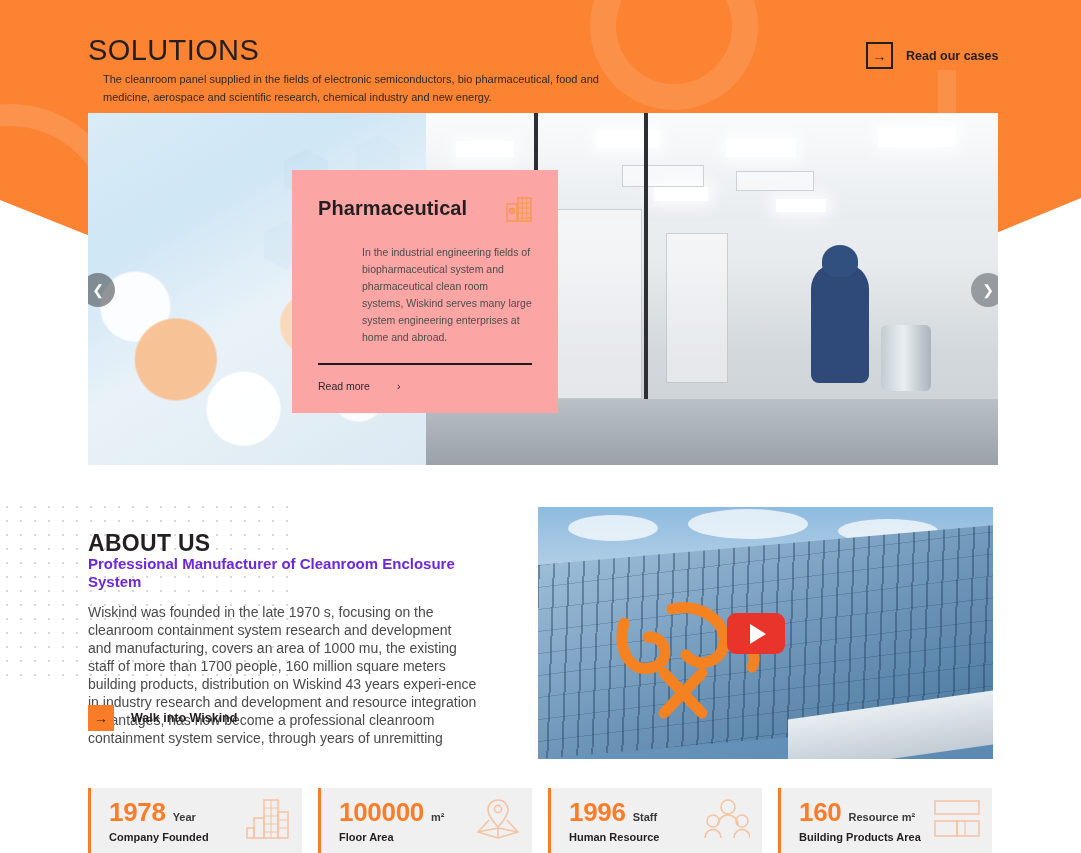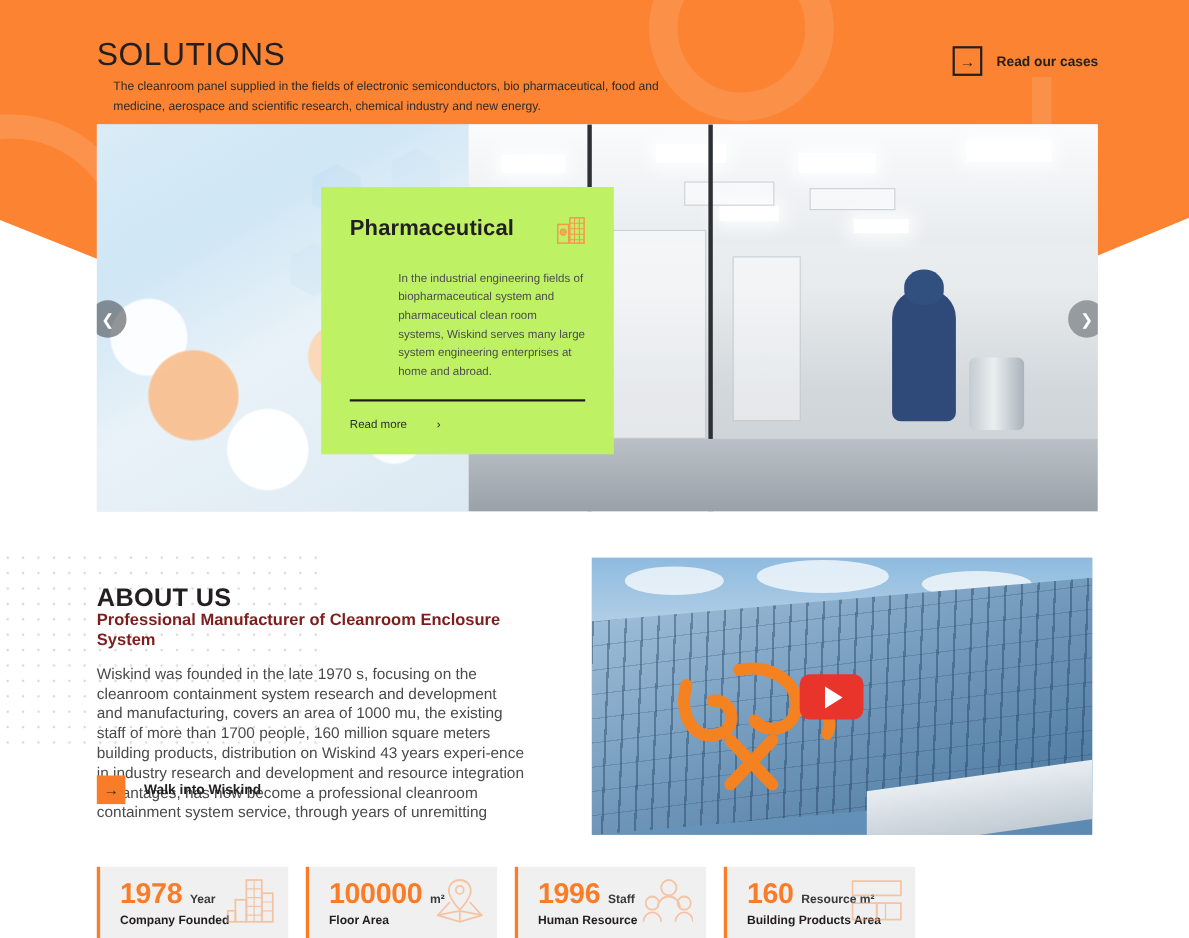--- a/index.html
+++ b/index.html
@@ -93,21 +93,21 @@
   .cr-light{position:absolute;background:#ffffff;box-shadow:0 0 16px 5px rgba(255,255,255,.85);}
   .cr-door{position:absolute;top:0;width:4px;height:352px;background:#2c3034;}
   .cr-panel{position:absolute;background:rgba(255,255,255,.45);border:1px solid rgba(160,170,178,.5);}
   .cr-floor{position:absolute;left:0;top:286px;width:572px;height:66px;background:linear-gradient(180deg,#b9c0c6,#9aa2a9);}
   .cr-person{position:absolute;left:385px;top:150px;width:58px;height:120px;background:#2f4a78;border-radius:26px 26px 8px 8px;}
   .cr-head{position:absolute;left:396px;top:132px;width:36px;height:32px;background:#32507f;border-radius:50% 50% 40% 40%;}
   .cr-tank{position:absolute;left:455px;top:212px;width:50px;height:66px;background:linear-gradient(90deg,#c4ccd2,#e9eef1 45%,#aab3ba);border-radius:6px;}
 
   .card {
     position:absolute; left:204px; top:57px; width:266px; height:243px;
-    background:#bef264; padding:27px 26px 0 26px;
+    background:#fca5a5; padding:27px 26px 0 26px;
   }
   .card-head { display:flex; align-items:flex-start; justify-content:space-between; }
   .card-title { font-size:20px; font-weight:bold; color:#231f20; letter-spacing:.1px; }
   .card-body {
     margin-top:18px; font-size:10.5px; line-height:17px; color:#4d4d4d;margin-left:44px;
   }
   .card-rule {
     position:absolute; left:26px; top:193px; width:214px; height:2px; background:#1b1b1b;
   }
   .read-more {
@@ -131,21 +131,21 @@
     position:absolute; left:0; top:5px; width:300px; height:185px;
     background-image:radial-gradient(#d8d8d8 1.3px, transparent 1.4px);
     background-size:14px 14px;
   }
   .about-title {
     position:absolute; left:88px; top:35px;
     font-size:23px; font-weight:bold; color:#231f20; letter-spacing:.3px;
   }
   .about-sub {
     position:absolute; left:88px; top:60px; width:380px;
-    font-size:15px; font-weight:bold; line-height:18px; color:#7f1d1d;
+    font-size:15px; font-weight:bold; line-height:18px; color:#6d28d9;
   }
   .about-para {
     position:absolute; left:88px; top:108px; width:390px;
     font-size:14px; line-height:18px; color:#4a4a4a;
   }
   .walk-btn {
     position:absolute; left:88px; top:210px;
     display:flex; align-items:center; gap:17px; cursor:pointer;
   }
   .wb-box {
@@ -175,21 +175,21 @@
   .play-btn{
     position:absolute;left:189px;top:106px;width:58px;height:41px;
     background:#e8342a;border-radius:9px;cursor:pointer;
     display:flex;align-items:center;justify-content:center;
   }
   .play-tri{width:0;height:0;border-left:16px solid #fff;border-top:10px solid transparent;border-bottom:10px solid transparent;margin-left:4px;}
 
   
   .stats { position:absolute; left:88px; top:788px; width:910px; height:65px; display:flex; gap:16px; }
   .stat {
-    position:relative; width:174px; height:65px; background:#f0f0f0;
+    position:relative; width:214px; height:65px; background:#f0f0f0;
     border-left:3px solid #f97d28; padding:9px 0 0 18px; overflow:hidden;
   }
   .stat-top { display:flex; align-items:baseline; gap:7px; }
   .stat-num { font-size:26px; font-weight:bold; color:#f97d28; letter-spacing:-.3px; }
   .stat-unit { font-size:11px; font-weight:bold; color:#3a3a3a; }
   .stat-label { margin-top:3px; font-size:11px; font-weight:bold; color:#231f20; }
   .stat-icon { position:absolute; right:12px; top:10px; opacity:.55; }
 </style>
 </head>
 <body>

